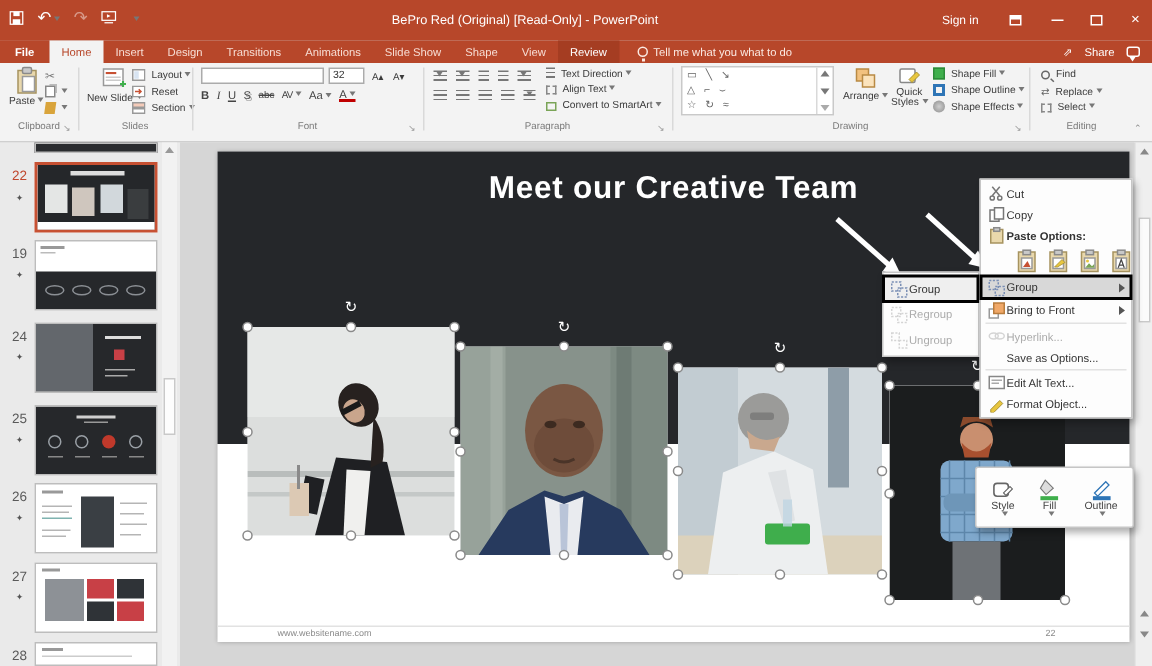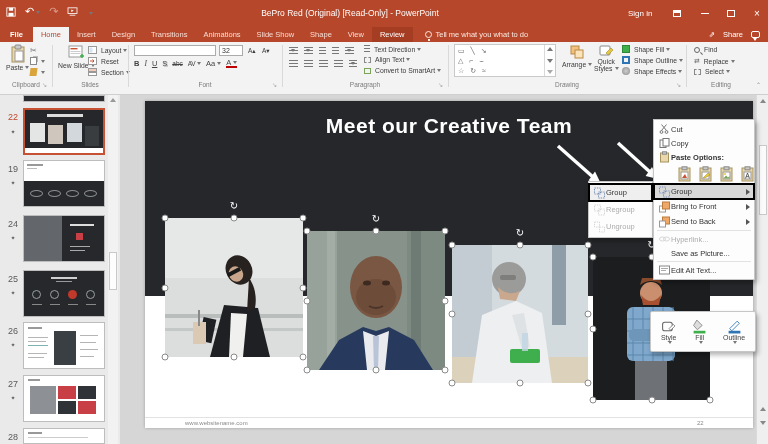--- a/index.html
+++ b/index.html
@@ -626,47 +626,45 @@
       <span class="subarrow"></span>
     </div>
     <div class="cmi tall">
       <svg class="mi" width="13" height="12" viewBox="0 0 12 12">
           <rect x="1" y="5" width="6" height="6" fill="#fff" stroke="#999"></rect>
           <rect x="4" y="1" width="7" height="7" fill="#F0A868" stroke="#B97C3C"></rect>
         </svg>
       <span class="lbl">Bring to Front</span>
       <span class="subarrow"></span>
     </div>
-    <div class="cmi tall">
-      <svg class="mi" width="13" height="12" viewBox="0 0 12 12">
-          <rect x="4" y="1" width="7" height="7" fill="#F0A868" stroke="#B97C3C"></rect>
-          <rect x="1" y="5" width="6" height="6" fill="#fff" stroke="#999"></rect>
-        </svg>
-      <span class="lbl">Send to Back</span>
-      <span class="subarrow"></span>
-    </div>
     <div class="csep"></div>
     <div class="cmi disabled">
       <svg class="mi" width="13" height="12" viewBox="0 0 12 12">
           <ellipse cx="4" cy="6" rx="3" ry="2" fill="none" stroke="#999"></ellipse>
           <ellipse cx="8" cy="6" rx="3" ry="2" fill="none" stroke="#999"></ellipse>
         </svg>
       <span class="lbl">Hyperlink...</span>
     </div>
     <div class="cmi">
       <span class="mi"></span>
-      <span class="lbl">Save as Picture...</span>
+      <span class="lbl">Save as Options...</span>
     </div>
     <div class="csep"></div>
     <div class="cmi">
       <svg class="mi" width="13" height="12" viewBox="0 0 12 12">
           <rect x="1" y="2" width="10" height="8" fill="#fff" stroke="#888"></rect>
           <path d="M2.5 4.5h7M2.5 6.5h5" stroke="#aaa"></path>
         </svg>
       <span class="lbl">Edit Alt Text...</span>
+    </div>
+    <div class="cmi">
+      <svg class="mi" width="13" height="12" viewBox="0 0 12 12">
+          <path d="M2 10l6-6 2 2-6 6H2z" fill="#E8C63F" stroke="#A08A2A" stroke-width=".6"></path>
+        </svg>
+      <span class="lbl">Format Object...</span>
     </div>
   </div>
 
   <div class="minibar">
     <div class="mbtn dd">
       <svg width="15" height="15" viewBox="0 0 13 14">
           <rect x="1" y="3" width="9" height="8" rx="2" fill="#fff" stroke="#666"></rect>
           <path d="M7 9l4-4 1.5 1.5L8.5 10.5z" fill="#fff" stroke="#666" stroke-width=".7"></path>
         </svg>
       <span>Style</span>

